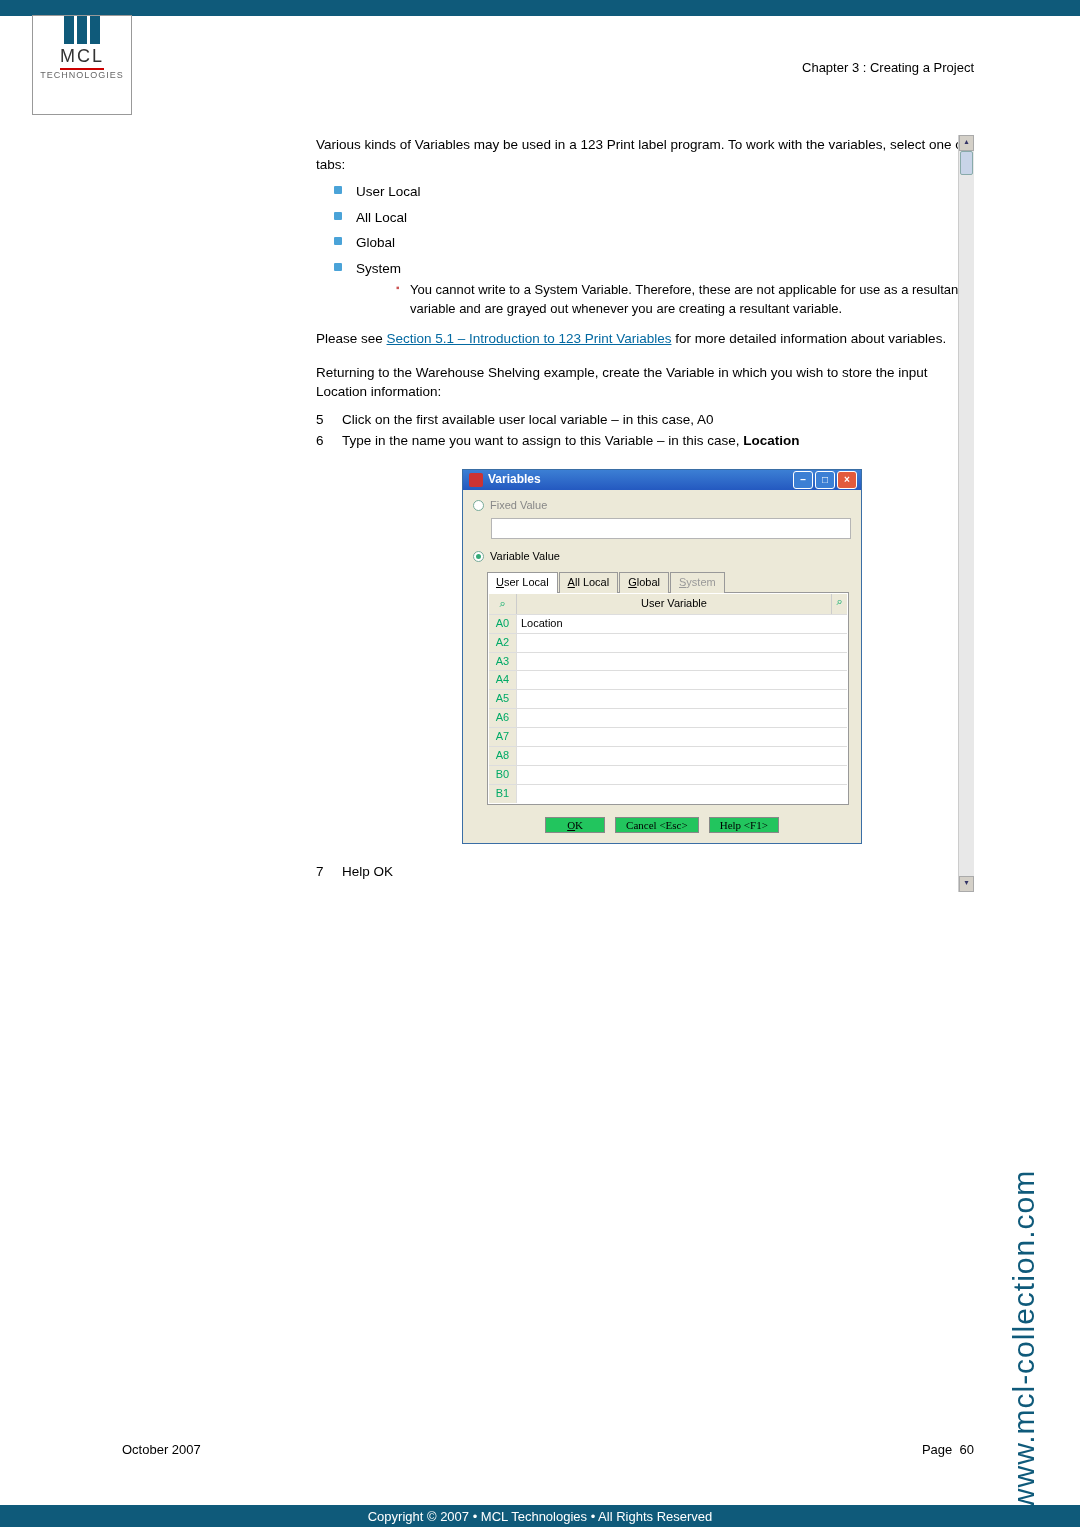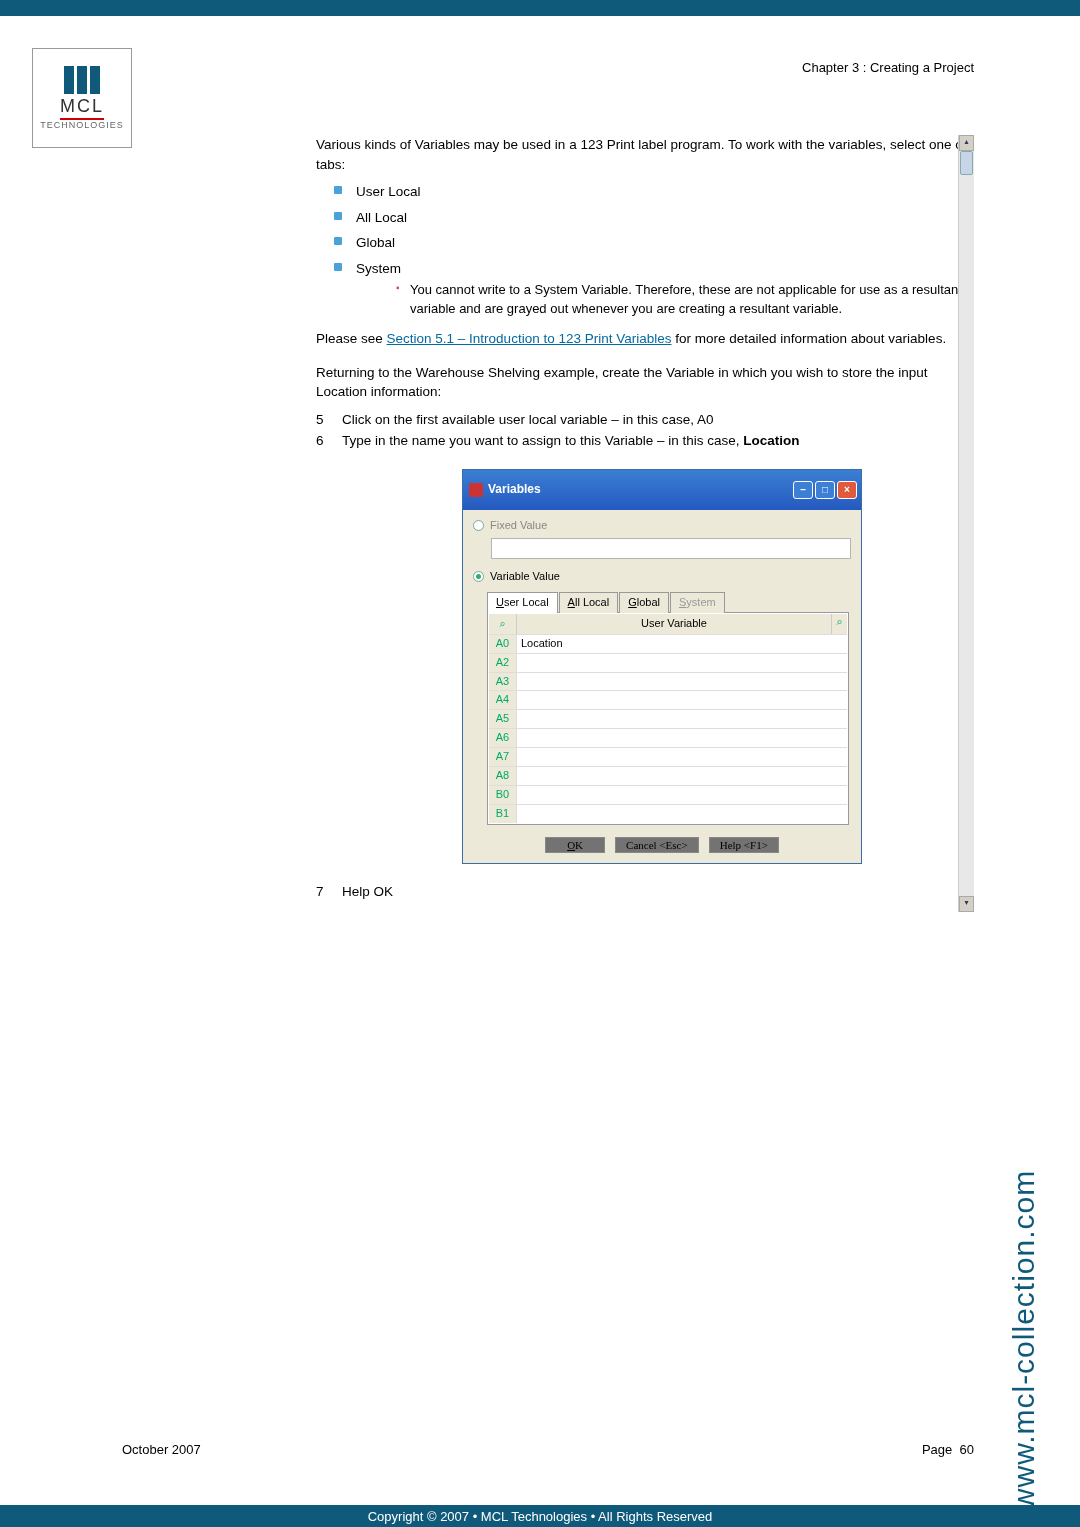--- a/index.html
+++ b/index.html
@@ -1,18 +1,18 @@
 <!DOCTYPE html>
 <html><head>
 <meta charset="utf-8">
 <style>
   * { box-sizing: border-box; margin: 0; padding: 0; }
   body { font-family: Verdana, Arial, sans-serif; background: #fff; width: 1080px; height: 1527px; position: relative; font-size: 13px; color: #000; }
   .topbar { height: 16px; background: #0f5a7a; }
-  .logo-box { position: absolute; left: 32px; top: 48px; width: 100px; height: 100px; border: 1px solid #999; background: #fff; display: flex; align-items: center; justify-content: center; }
+  .logo-box { position: absolute; left: 32px; top: 15px; width: 100px; height: 100px; border: 1px solid #999; background: #fff; display: flex; align-items: flex-start; justify-content: center; }
   .logo-inner { text-align: center; font-size: 9px; color: #666; letter-spacing: 1px; }
   .logo-inner .bars { display: flex; gap: 3px; justify-content: center; margin-bottom: 2px; }
   .logo-inner .bars span { width: 10px; height: 28px; background: #0f5a7a; }
   .logo-inner .mcl { font-size: 18px; color: #333; font-weight: normal; letter-spacing: 2px; border-bottom: 2px solid #c00; display: inline-block; padding-bottom: 1px; }
   .chapter-line { position: absolute; right: 106px; top: 60px; font-size: 13px; }
   .content { position: absolute; left: 316px; top: 135px; width: 660px; line-height: 1.45; font-size: 13.5px; }
   .content p { margin-bottom: 8px; }
   .bullets { list-style: none; margin: 8px 0 10px 18px; }
   .bullets > li { position: relative; padding-left: 22px; margin-bottom: 6px; }
   .bullets > li::before { content: ""; position: absolute; left: 0; top: 4px; width: 8px; height: 8px; background: #4aa3d8; border-radius: 1px; }
@@ -20,21 +20,21 @@
   .subbullets li { position: relative; padding-left: 14px; font-size: 13px; }
   .subbullets li::before { content: "▪"; position: absolute; left: 0; top: 0; font-size: 10px; color: #c55; }
   .link { color: #0369a1; text-decoration: underline; }
   .numlist { list-style: none; margin: 4px 0 10px 0; }
   .numlist li { display: flex; gap: 16px; margin-bottom: 2px; }
   .numlist li .num { width: 10px; flex-shrink: 0; }
   .numlist li .txt { flex: 1; }
   .bold { font-weight: bold; }
   .dialog-wrap { margin: 18px 0 18px 146px; }
   .dialog { width: 400px; border: 1px solid #3a6ea5; background: #ece9d8; font-family: Tahoma, Verdana, sans-serif; font-size: 11px; }
-  .titlebar { background: linear-gradient(to bottom, #3c7fd4, #2459c0); color: #fff; height: 40px; display: flex; align-items: center; justify-content: space-between; padding: 0 4px 0 6px; font-weight: bold; font-size: 12px; }
+  .titlebar { background: linear-gradient(to bottom, #3c7fd4, #2459c0); color: #fff; height: 20px; display: flex; align-items: center; justify-content: space-between; padding: 0 4px 0 6px; font-weight: bold; font-size: 12px; }
   .titlebar .t-left { display: flex; align-items: center; gap: 5px; }
   .titlebar .t-icon { width: 14px; height: 14px; background: #c33; border-radius: 2px; display: inline-block; }
   .titlebar .winbtns { display: flex; gap: 2px; }
   .winbtn { width: 20px; height: 18px; border: 1px solid #fff; border-radius: 3px; display: flex; align-items: center; justify-content: center; font-size: 10px; color: #fff; }
   .winbtn.min, .winbtn.max { background: #3c7fd4; }
   .winbtn.close { background: #e25a3c; }
   .dlg-body { padding: 8px 10px 10px 10px; }
   .radio-row { display: flex; align-items: center; gap: 6px; margin-bottom: 4px; color: #888; font-size: 11px; }
   .radio-row.active { color: #000; }
   .radio { width: 11px; height: 11px; border: 1px solid #7a9; border-radius: 50%; display: inline-flex; align-items: center; justify-content: center; background: #fff; }
@@ -55,21 +55,21 @@
   .grid-row .col-a { width: 28px; border-right: 1px solid #ddd; text-align: center; padding: 1px 0; color: #0a6; background: #ece9d8; }
   .grid-row .col-b { flex: 1; padding: 1px 4px; }
   .grid-row.sel .col-b { background: #fff; }
   .scroll-v { position: absolute; right: 2px; top: 0; bottom: 0; width: 16px; background: #e8e8e8; border-left: 1px solid #ccc; }
   .scroll-v .up, .scroll-v .down { height: 16px; background: #d4d0c8; border: 1px solid #aaa; font-size: 8px; text-align: center; line-height: 12px; color: #336; }
   .scroll-v .thumb { position: absolute; top: 16px; left: 1px; right: 1px; height: 24px; background: #c8d4e8; border: 1px solid #8aa; border-radius: 2px; }
   .scroll-v .down { position: absolute; bottom: 0; width: 100%; }
   .grid-body-outer { display: flex; }
   .grid-body-outer .gb-left { flex: 1; }
   .dlg-btns { display: flex; justify-content: center; gap: 10px; margin-top: 12px; }
-  .dlg-btns button { font-family: Tahoma; font-size: 11px; padding: 1px 10px; background: #737373; border: 1px solid #888; min-width: 60px; }
+  .dlg-btns button { font-family: Tahoma; font-size: 11px; padding: 1px 10px; background: #22c55e; border: 1px solid #888; min-width: 60px; }
   .dlg-btns button .u { text-decoration: underline; }
   .footer-row { position: absolute; bottom: 70px; left: 122px; right: 106px; display: flex; justify-content: space-between; font-size: 13px; }
   .bottombar { position: absolute; bottom: 0; left: 0; right: 0; height: 22px; background: #0f5a7a; color: #fff; display: flex; align-items: center; justify-content: center; font-size: 13px; }
   .side-url { position: absolute; right: 36px; bottom: 160px; width: 40px; height: 560px; display: flex; align-items: flex-end; justify-content: center; }
   .side-url-inner { transform: rotate(-90deg); transform-origin: center; white-space: nowrap; font-size: 30px; color: #0f5a7a; letter-spacing: 1px; display: flex; align-items: center; gap: 10px; }
   .side-url-inner .dot { width: 10px; height: 10px; background: #4aa3d8; }
 </style>
 </head>
 <body>
 

